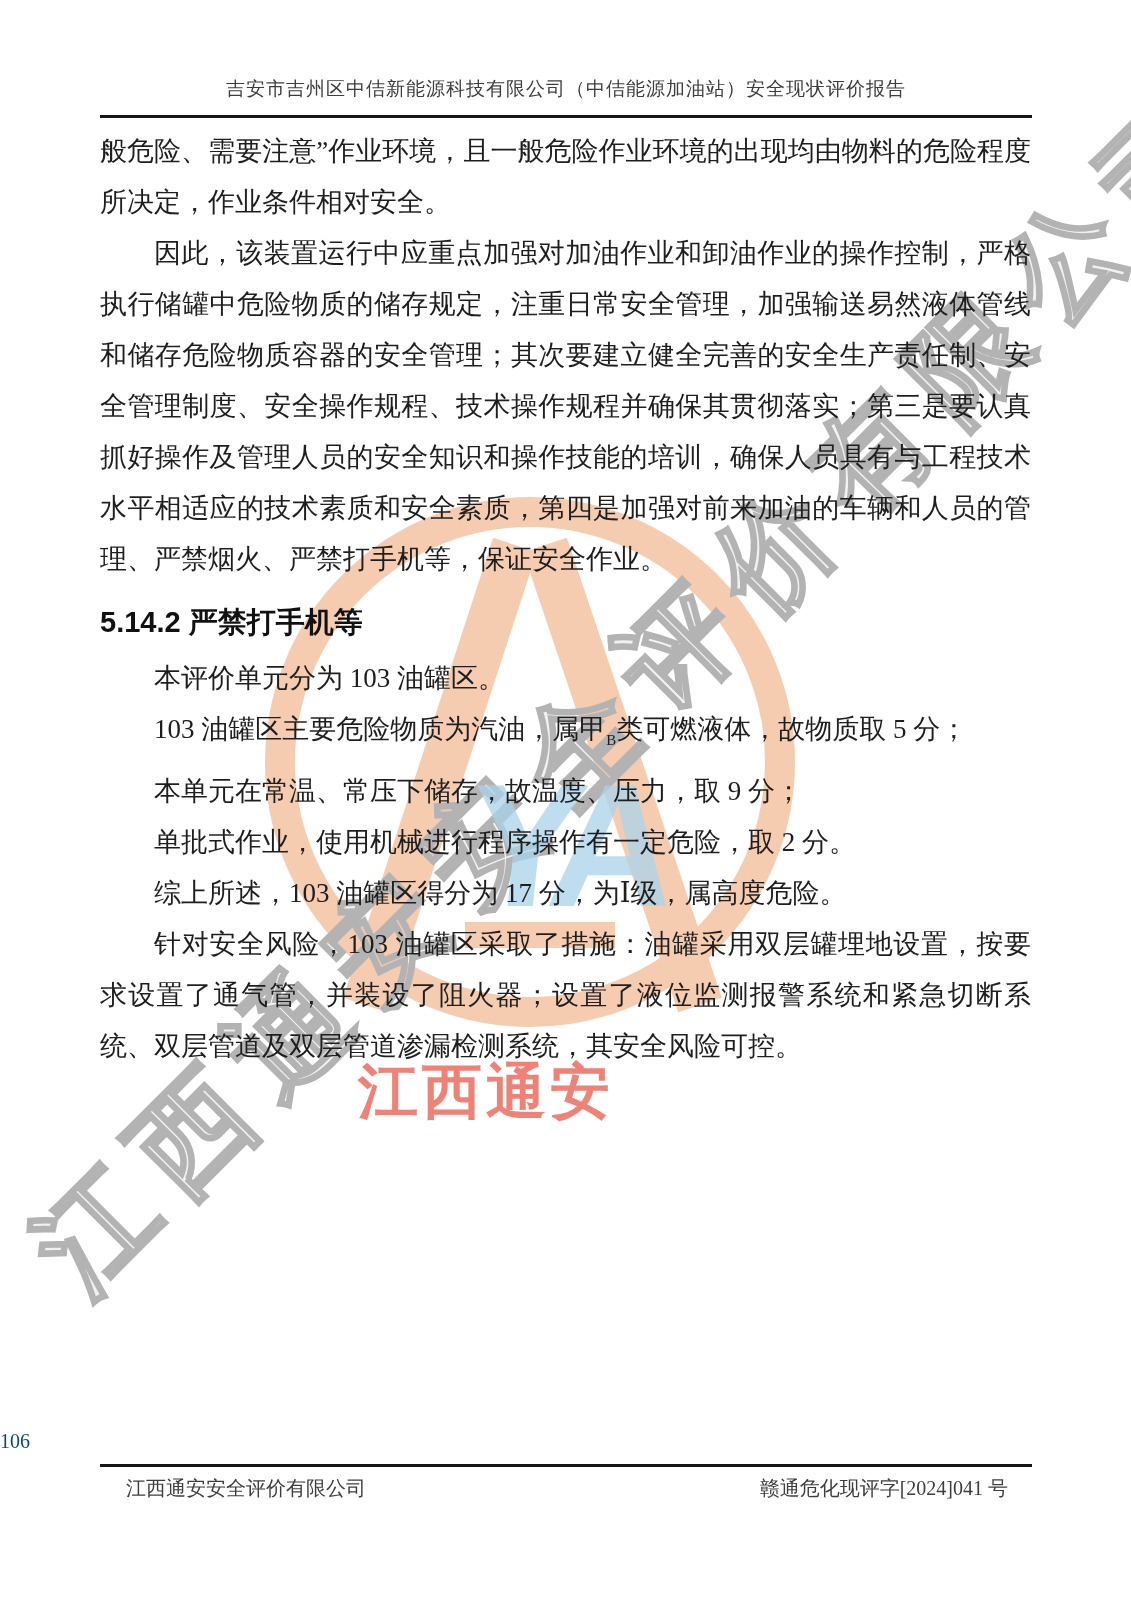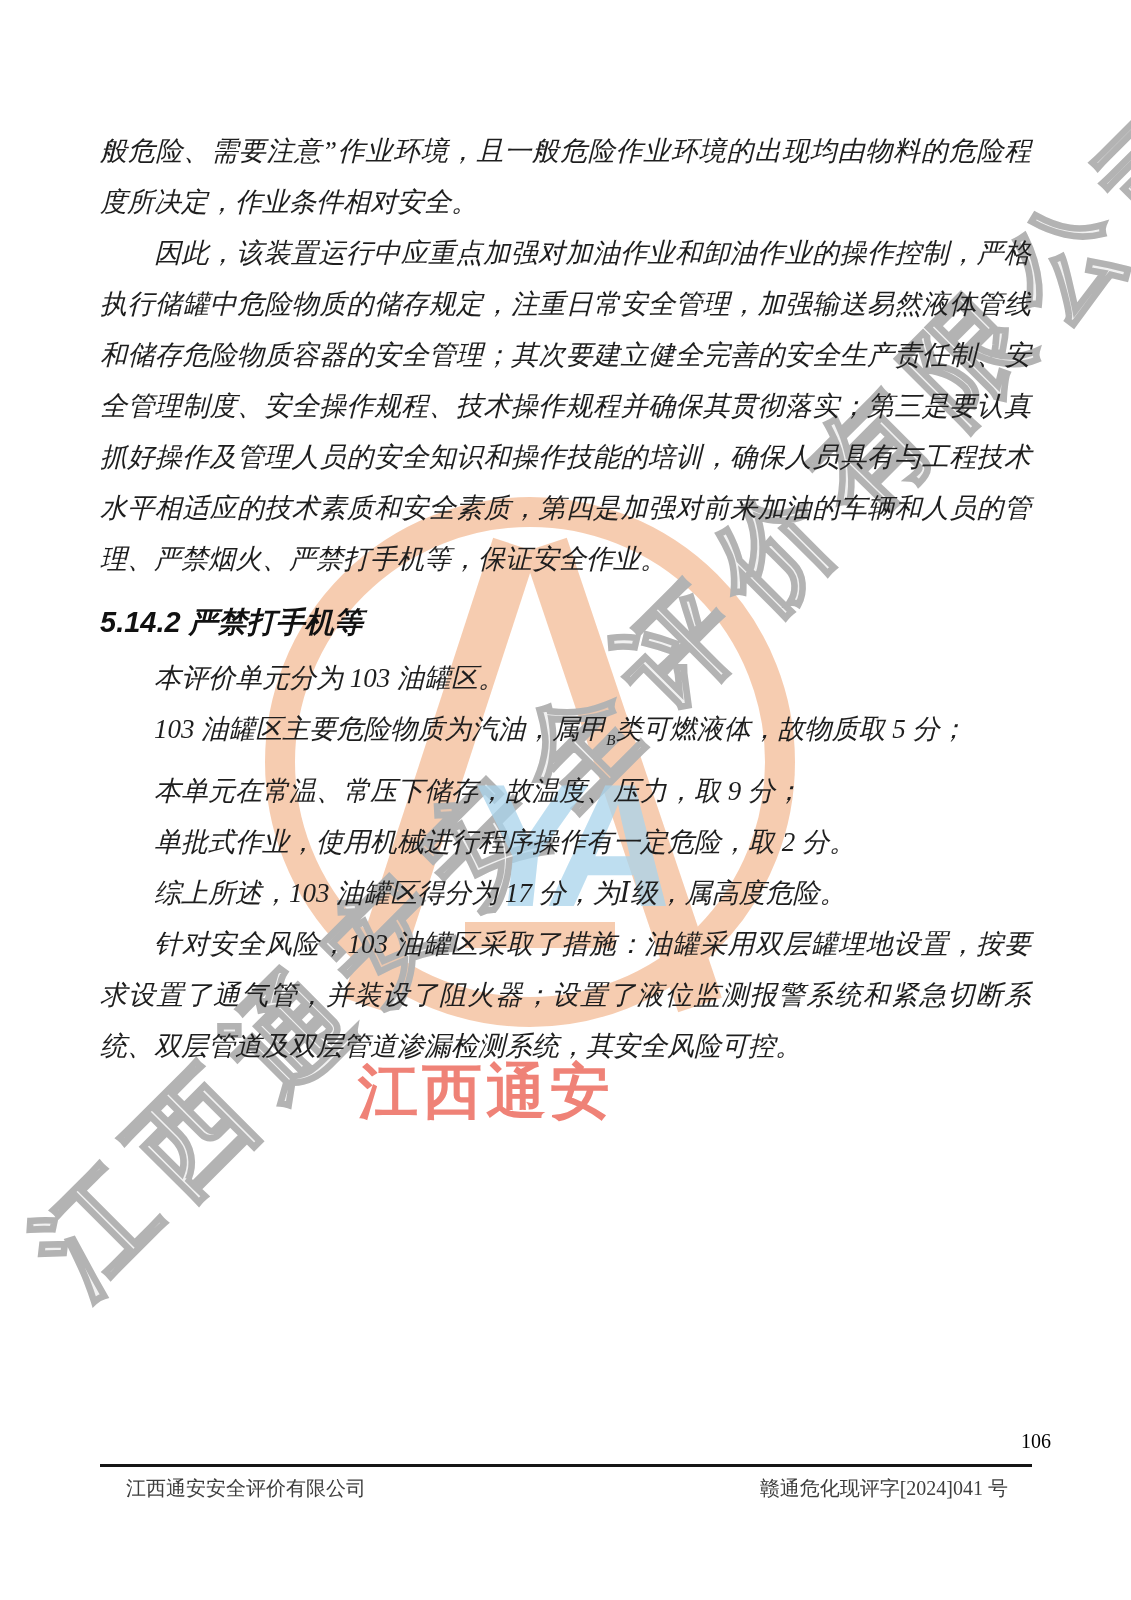--- a/index.html
+++ b/index.html
@@ -10,32 +10,32 @@
   }
 
   
   .header {
     position:absolute; left:100px; width:932px; top:76px; z-index:10;
     text-align:center; font-size:19px; letter-spacing:1px; color:#3d3d3d;
     padding-bottom:13px; border-bottom:3px solid #161616;
   }
 
   
-  .content { position:absolute; left:100px; top:126px; width:931px; z-index:10;font-style:italic; }
+  .content { position:absolute; left:100px; top:126px; width:931px; z-index:10; }
   .body-par { margin:0; font-size:27px; line-height:51px; text-align:justify; }
   .indent { text-indent:2em; }
   .section-heading {
     margin:10px 0 4px 0; font-family:"Liberation Sans","DejaVu Sans",sans-serif;
     font-weight:bold; font-size:29px; line-height:54px; text-align:left; color:#111;
   }
   .subscript { font-size:15px; vertical-align:-7px; }
 
   
   .page-number { position:absolute; left:0; width:1051px; top:1430px; z-index:10;
-    text-align:right; font-size:20px; color:#000000; }
+    text-align:left; font-size:20px; color:#0c4a6e; }
   .footer-rule { position:absolute; left:100px; width:932px; top:1464px;
     border-top:3px solid #161616; z-index:10; }
   .footer-row { position:absolute; left:100px; width:932px; top:1475px; z-index:10;
     display:flex; justify-content:space-between; font-size:20px; color:#3d3d3d; }
   .footer-company { padding-left:26px; }
   .footer-docnum  { padding-right:24px;margin-left:24px; }
 
   
   .wm-logo { position:absolute; left:230px; top:470px; z-index:1; opacity:0.9; }
   .wm-diagonal {
@@ -72,20 +72,23 @@
       <line x1="235" y1="465" x2="385" y2="465" stroke="var(--wm-peach, #f6c7a8)" stroke-width="26"></line>
     </svg>
   </div>
 
   <div class="wm-diagonal">江西通安安全评价有限公司</div>
 
   <div class="wm-blue">YA</div>
 
   <div class="wm-red">江西通安</div>
 
+  <div class="header">
+    <span>吉安市吉州区中佶新能源科技有限公司（中佶能源加油站）安全现状评价报告</span>
+  </div>
 
   <div class="content">
     <p class="body-par">般危险、需要注意”作业环境，且一般危险作业环境的出现均由物料的危险程度所决定，作业条件相对安全。</p>
     <p class="body-par indent">因此，该装置运行中应重点加强对加油作业和卸油作业的操作控制，严格执行储罐中危险物质的储存规定，注重日常安全管理，加强输送易然液体管线和储存危险物质容器的安全管理；其次要建立健全完善的安全生产责任制、安全管理制度、安全操作规程、技术操作规程并确保其贯彻落实；第三是要认真抓好操作及管理人员的安全知识和操作技能的培训，确保人员具有与工程技术水平相适应的技术素质和安全素质，第四是加强对前来加油的车辆和人员的管理、严禁烟火、严禁打手机等，保证安全作业。</p>
     <h3 class="section-heading">5.14.2 严禁打手机等</h3>
     <p class="body-par indent">本评价单元分为 103 油罐区。</p>
     <p class="body-par indent">
       <span>103 油罐区主要危险物质为汽油，属甲</span><span class="subscript">B</span><span>类可燃液体，故物质取 5 分；</span>
     </p>
     <p class="body-par indent">本单元在常温、常压下储存，故温度、压力，取 9 分；</p>

